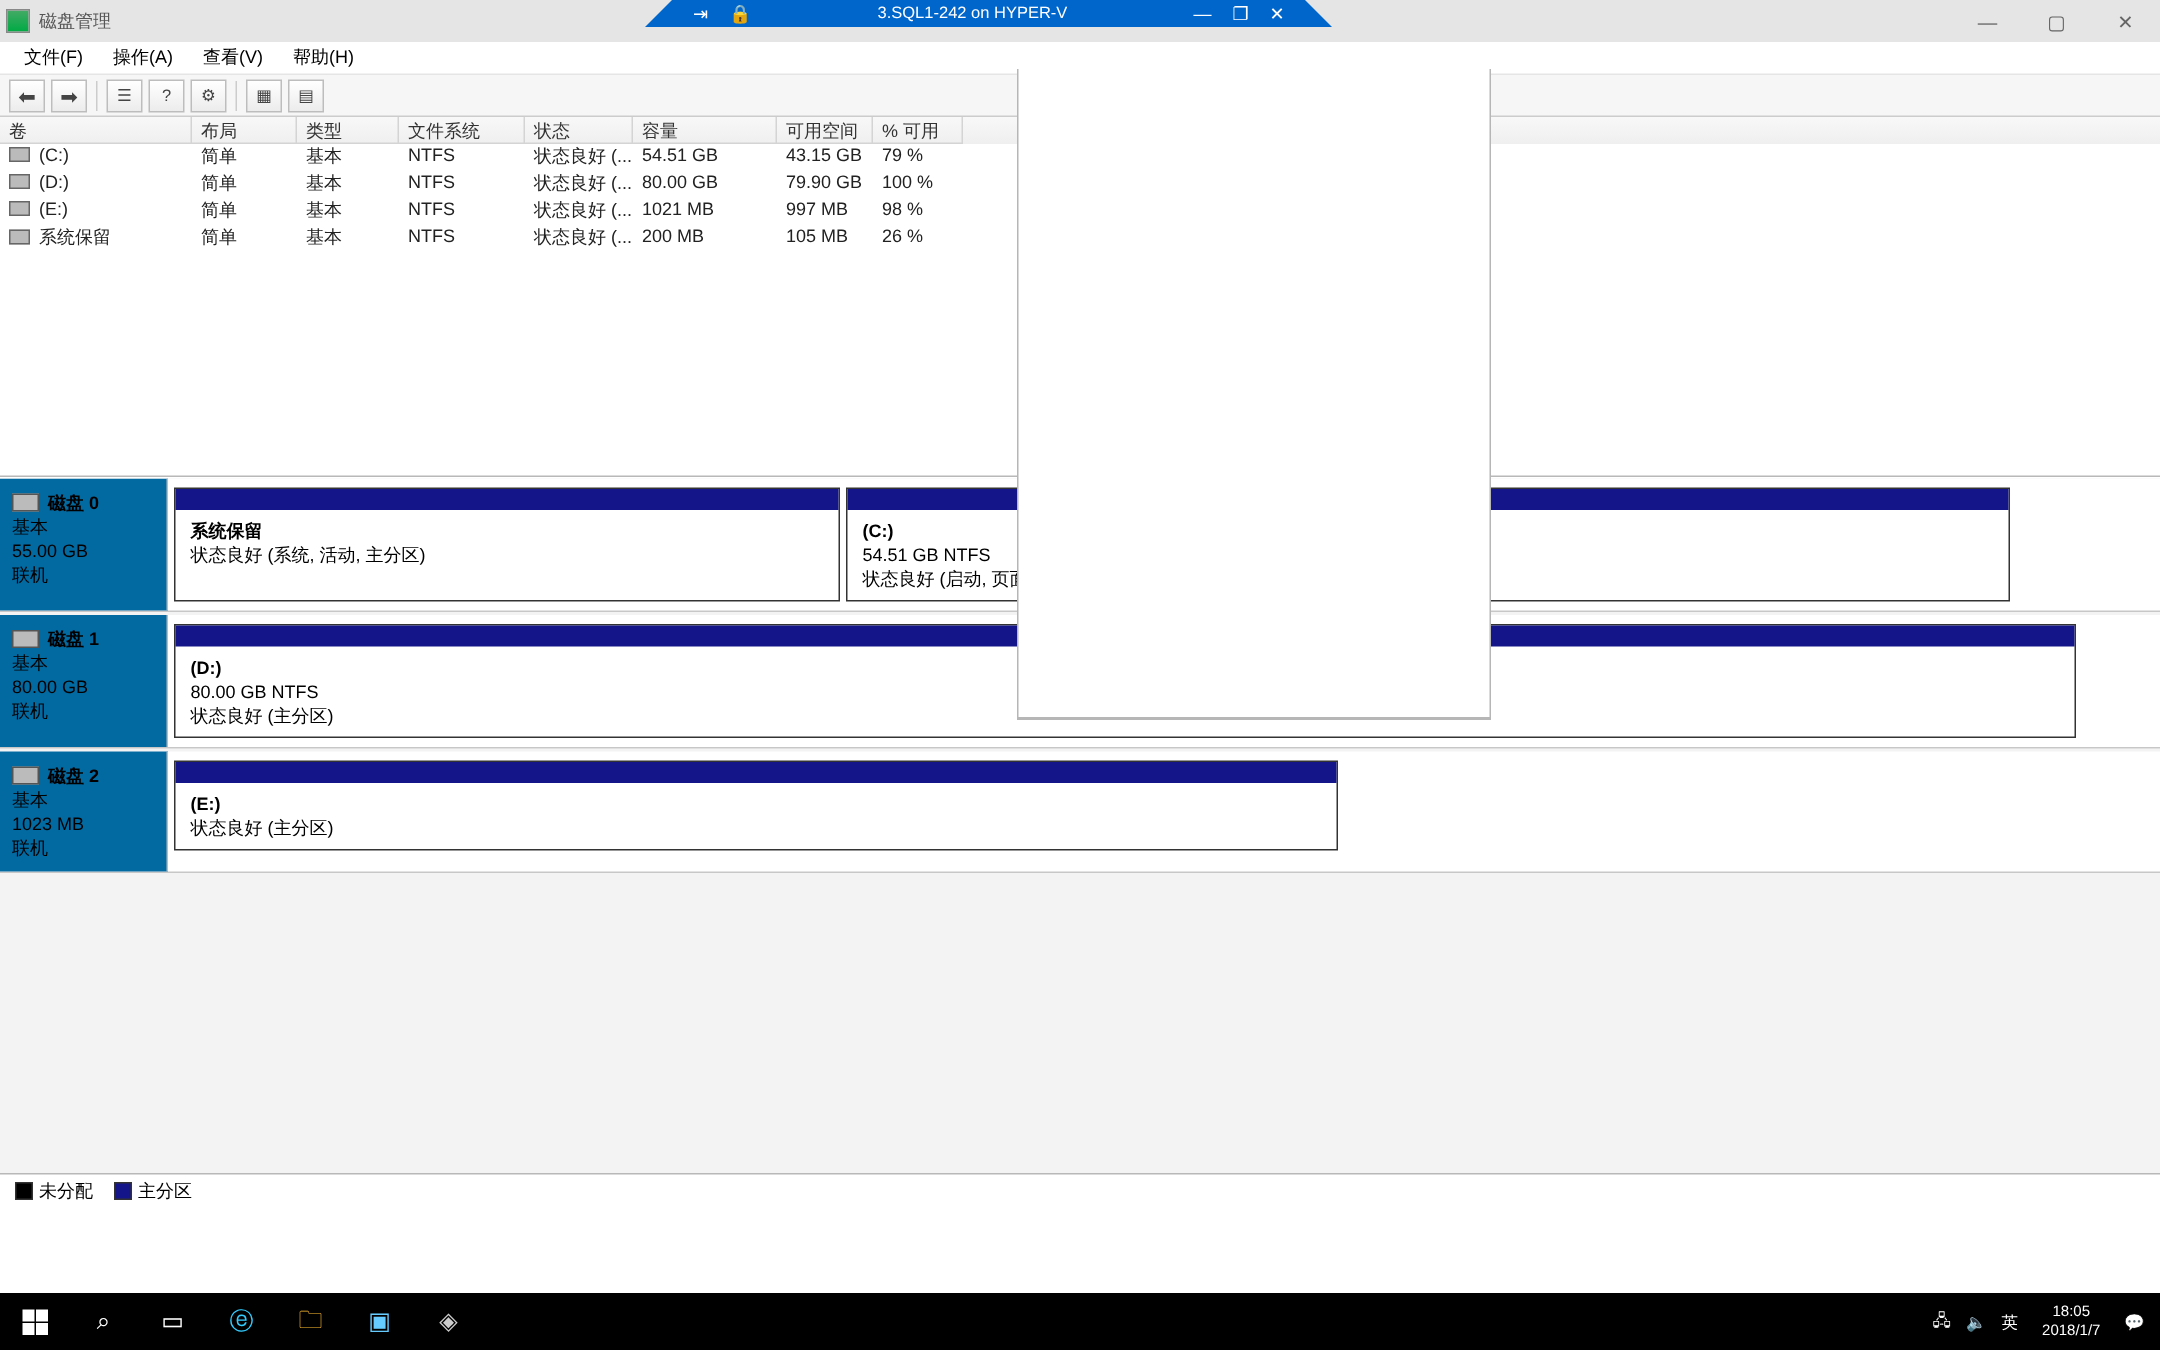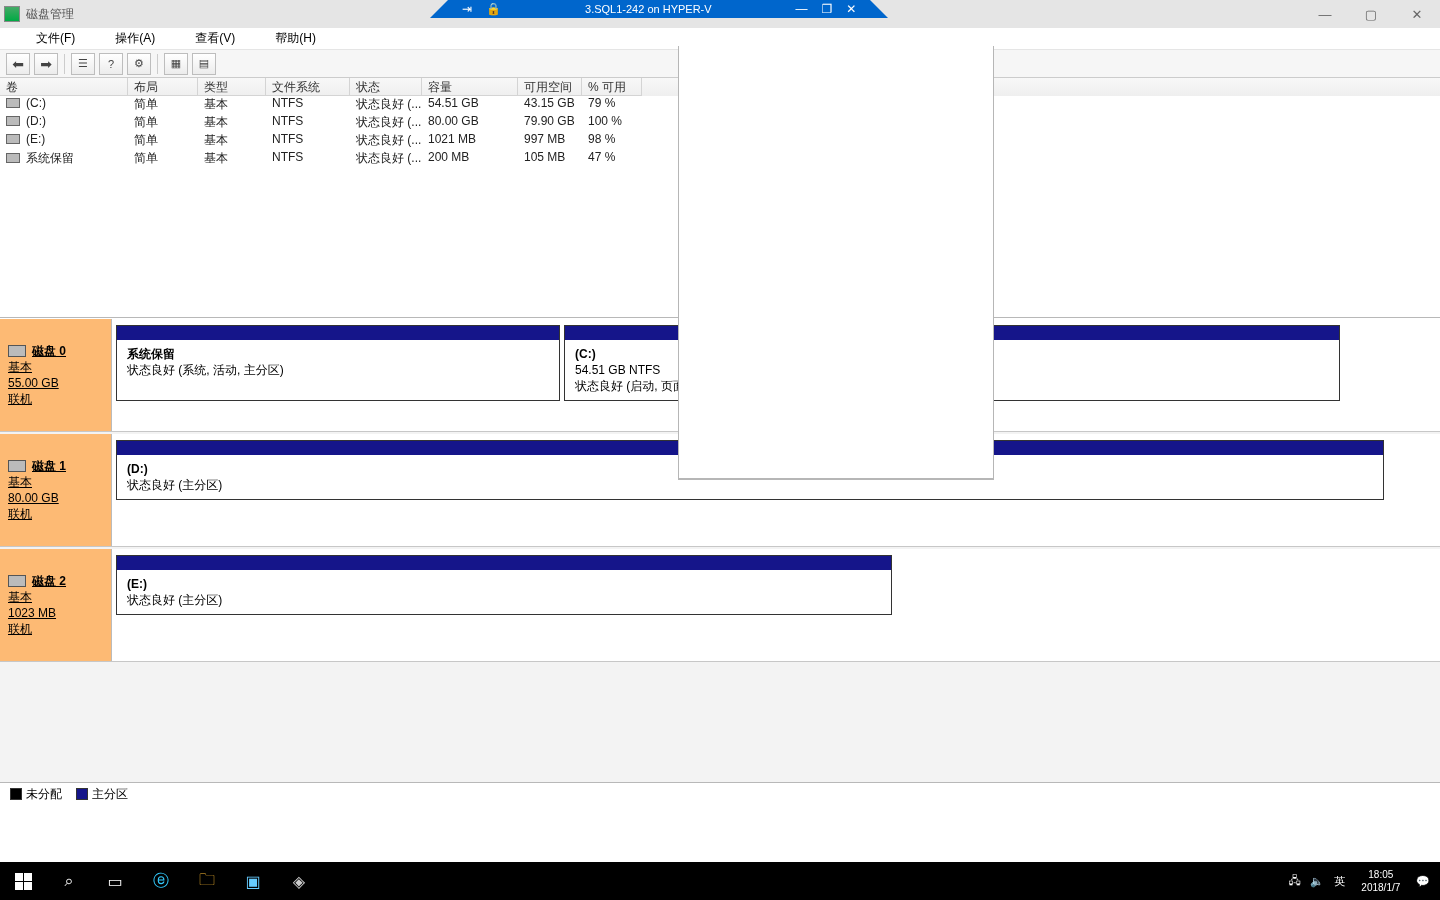--- a/index.html
+++ b/index.html
@@ -14,41 +14,41 @@
 
 .hv-bar { position:absolute; left:430px; top:0; height:18px; display:flex; align-items:stretch; z-index:5; }
 .hv-tri-l,.hv-tri-r { width:0; height:0; border-top:18px solid transparent; }
 .hv-tri-l { border-right:18px solid #0066cc; }
 .hv-tri-r { border-left:18px solid #0066cc; }
 .hv-mid { background:#0066cc; color:#fff; font-size:11px; display:flex; align-items:center; gap:14px; padding:0 14px; }
 .hv-mid span.icon { font-size:12px; }
 
 
 .menu-bar { height:22px; display:flex; align-items:center; font-size:12px; padding-left:8px; gap:4px; border-bottom:1px solid #e5e5e5; }
-.menu-bar div { padding:2px 8px;margin-left:20px; }
+.menu-bar div { padding:2px 8px; }
 
 
 .toolbar { height:28px; background:#f6f6f6; border-bottom:1px solid #ccc; display:flex; align-items:center; gap:4px; padding:0 6px; }
 .tool-btn { width:24px; height:22px; border:1px solid #bdbdbd; background:linear-gradient(#fff,#ececec); display:flex; align-items:center; justify-content:center; color:#444; font-size:11px; }
 .tool-btn.arrow { font-size:14px; }
 .tool-sep { width:1px; height:20px; background:#ccc; margin:0 2px; }
 
 
 .vol-table { height:240px; border-bottom:1px solid #b8b8b8; background:#fff; overflow:hidden; }
 .vol-head { display:flex; height:18px; background:linear-gradient(#f8f8f8,#efefef); font-size:12px; color:#333; }
 .vol-head div { border-right:1px solid #d4d4d4; border-bottom:1px solid #d4d4d4; padding:1px 6px; }
 .vol-row { display:flex; height:18px; font-size:12px; color:#222; }
 .vol-row div { padding:0 6px; white-space:nowrap; overflow:hidden; }
 .c-vol{width:128px}.c-lay{width:70px}.c-typ{width:68px}.c-fs{width:84px}.c-st{width:72px}.c-cap{width:96px}.c-fr{width:64px}.c-pc{width:60px}
 .disk-icon-s { display:inline-block; width:14px; height:10px; background:#bbb; border:1px solid #666; margin-right:6px; vertical-align:-1px; }
 
 
 .gfx { background:#f3f3f3; height:464px; overflow-y:auto; border-top:1px solid #fff; }
 .disk-row { display:flex; border-bottom:1px solid #c7c7c7; background:#fff; margin-bottom:2px; }
-.disk-info { width:112px; background:#fdba74; border-right:1px solid #bbb; padding:24px 8px; font-size:12px; line-height:16px;text-decoration:underline; }
+.disk-info { width:112px; background:#0369a1; border-right:1px solid #bbb; padding:8px 8px; font-size:12px; line-height:16px; }
 .disk-info .dn { font-weight:bold; }
 .disk-info .ico { display:inline-block; width:18px; height:12px; background:#bbb; border:1px solid #555; margin-right:6px; vertical-align:-2px; }
 .disk-parts { flex:1; display:flex; flex-direction:column; padding:6px 8px 6px 4px; gap:0; }
 .part-wrap { display:flex; gap:4px; }
 .part { border:1px solid #333; background:#fff; }
 .part-head { height:14px; background:#15158a; }
 .part-body { padding:6px 10px; font-size:12px; line-height:16px; }
 .part-body b { font-weight:bold; }
 
 
@@ -154,21 +154,21 @@
         <div class="c-pc">98 %</div>
       </div>
       <div class="vol-row">
         <div class="c-vol"><span class="disk-icon-s"></span>系统保留</div>
         <div class="c-lay">简单</div>
         <div class="c-typ">基本</div>
         <div class="c-fs">NTFS</div>
         <div class="c-st">状态良好 (...</div>
         <div class="c-cap">200 MB</div>
         <div class="c-fr">105 MB</div>
-        <div class="c-pc">47 %</div>
+        <div class="c-pc">26 %</div>
       </div>
     </div>
 </div>
 
 <div class="gfx">
 
   <div class="disk-row">
     <div class="disk-info">
       <div><span class="ico"></span><span class="dn">磁盘 0</span></div>
       <div>基本</div>
@@ -202,20 +202,21 @@
       <div>基本</div>
       <div>80.00 GB</div>
       <div>联机</div>
     </div>
     <div class="disk-parts">
         <div class="part-wrap">
       <div class="part" style="width:1268px">
         <div class="part-head"></div>
         <div class="part-body">
           <div><b>(D:)</b></div>
+          <div>80.00 GB NTFS</div>
           <div>状态良好 (主分区)</div>
         </div>
       </div>
     </div>
       </div>
   </div>
 
   <div class="disk-row">
     <div class="disk-info">
       <div><span class="ico"></span><span class="dn">磁盘 2</span></div>

